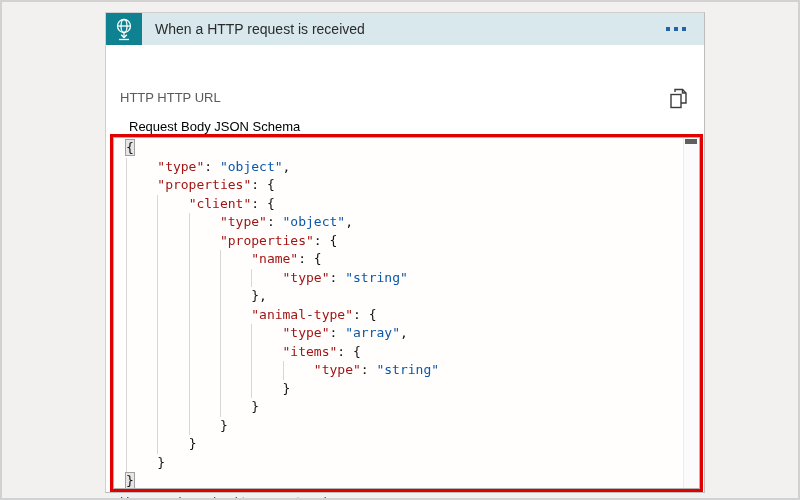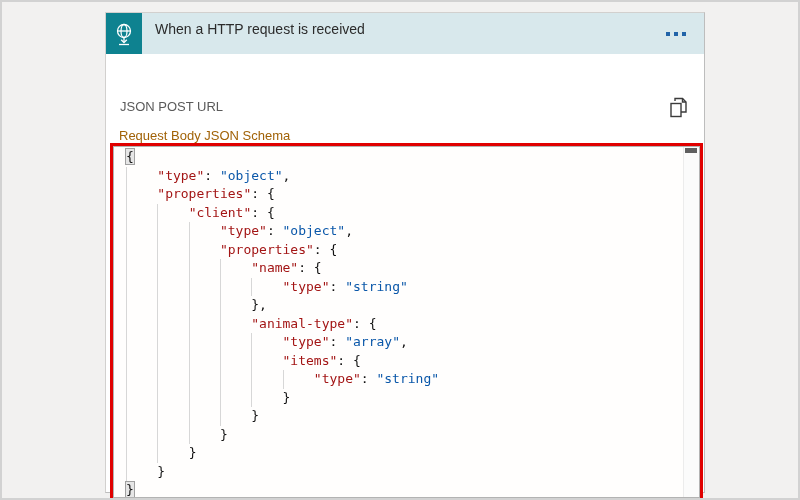--- a/index.html
+++ b/index.html
@@ -7,21 +7,21 @@
     position:relative;width:800px;height:500px;box-sizing:border-box;
     background:#f2f1f0;border:2px solid #d2d2d2;overflow:hidden;
     font-family:"Liberation Sans", sans-serif;
   }
   .card{
     position:absolute;left:103px;top:10px;width:600px;height:481px;
     background:#ffffff;border:1px solid #d2d0ce;border-right-color:#bdbdbd;border-bottom-color:#bdbdbd;
     box-sizing:border-box;
   }
   .card-header{
-    display:flex;height:41px;align-items:stretch;background:#d8e8ec;cursor:pointer;
+    display:flex;height:32px;align-items:stretch;background:#d8e8ec;cursor:pointer;
   }
   .icon-box{
     width:36px;min-width:36px;background:#0e8290;display:flex;align-items:center;justify-content:center;
   }
   .header-title{
     flex:1;font-size:14px;color:#2b2b2b;line-height:32px;padding-left:13px;
     white-space:nowrap;overflow:hidden;
   }
   .menu-btn{
     display:flex;align-items:center;gap:4px;padding:0 18px 0 8px;cursor:pointer;
@@ -36,21 +36,21 @@
   .url-input{
     position:absolute;left:155px;top:38px;width:397px;height:29px;box-sizing:border-box;
     background:#b9b9b9;border:1px solid #8f8f8f;color:#1b1b1b;font-size:13px;
     padding:0 8px;font-family:"Liberation Sans", sans-serif;
   }
   .copy-btn{
     position:absolute;left:559px;top:41px;width:26px;height:26px;
     background:none;border:none;padding:0;cursor:pointer;display:flex;align-items:center;justify-content:center;
   }
   .schema-label{
-    position:absolute;left:13px;top:74px;font-size:13px;color:#a16207;
+    position:absolute;left:23px;top:74px;font-size:13px;color:#000000;
   }
   .editor{
     position:absolute;left:4px;top:89px;width:593px;height:358px;box-sizing:border-box;
     border:3px solid #e00000;background:#fff;
   }
   .editor-inner{
     position:absolute;inset:0;border:1px solid #b3b3b3;background:#fffefd;overflow:hidden;
   }
   .code-area{
     position:absolute;left:0;top:1px;right:15px;bottom:0;
@@ -94,21 +94,21 @@
     <div class="header-title">When a HTTP request is received</div>
     <div class="menu-btn" title="">
         <i></i>
         <i></i>
         <i></i>
       </div>
   </div>
 
   <div class="card-body">
 
-    <div class="url-label">JSON POST URL</div>
+    <div class="url-label">HTTP HTTP URL</div>
 
 
     <button class="copy-btn">
       <svg width="20" height="22" viewBox="0 0 20 22" fill="none" stroke="#3b3b3b" stroke-width="1.4">
         <path d="M7 4 V1.5 H14.5 L18 5 V15 H13" fill="none"></path>
         <path d="M14.5 1.5 V5 H18" fill="none"></path>
         <rect x="3" y="6.5" width="10" height="13" fill="#ffffff"></rect>
       </svg>
     </button>
 

